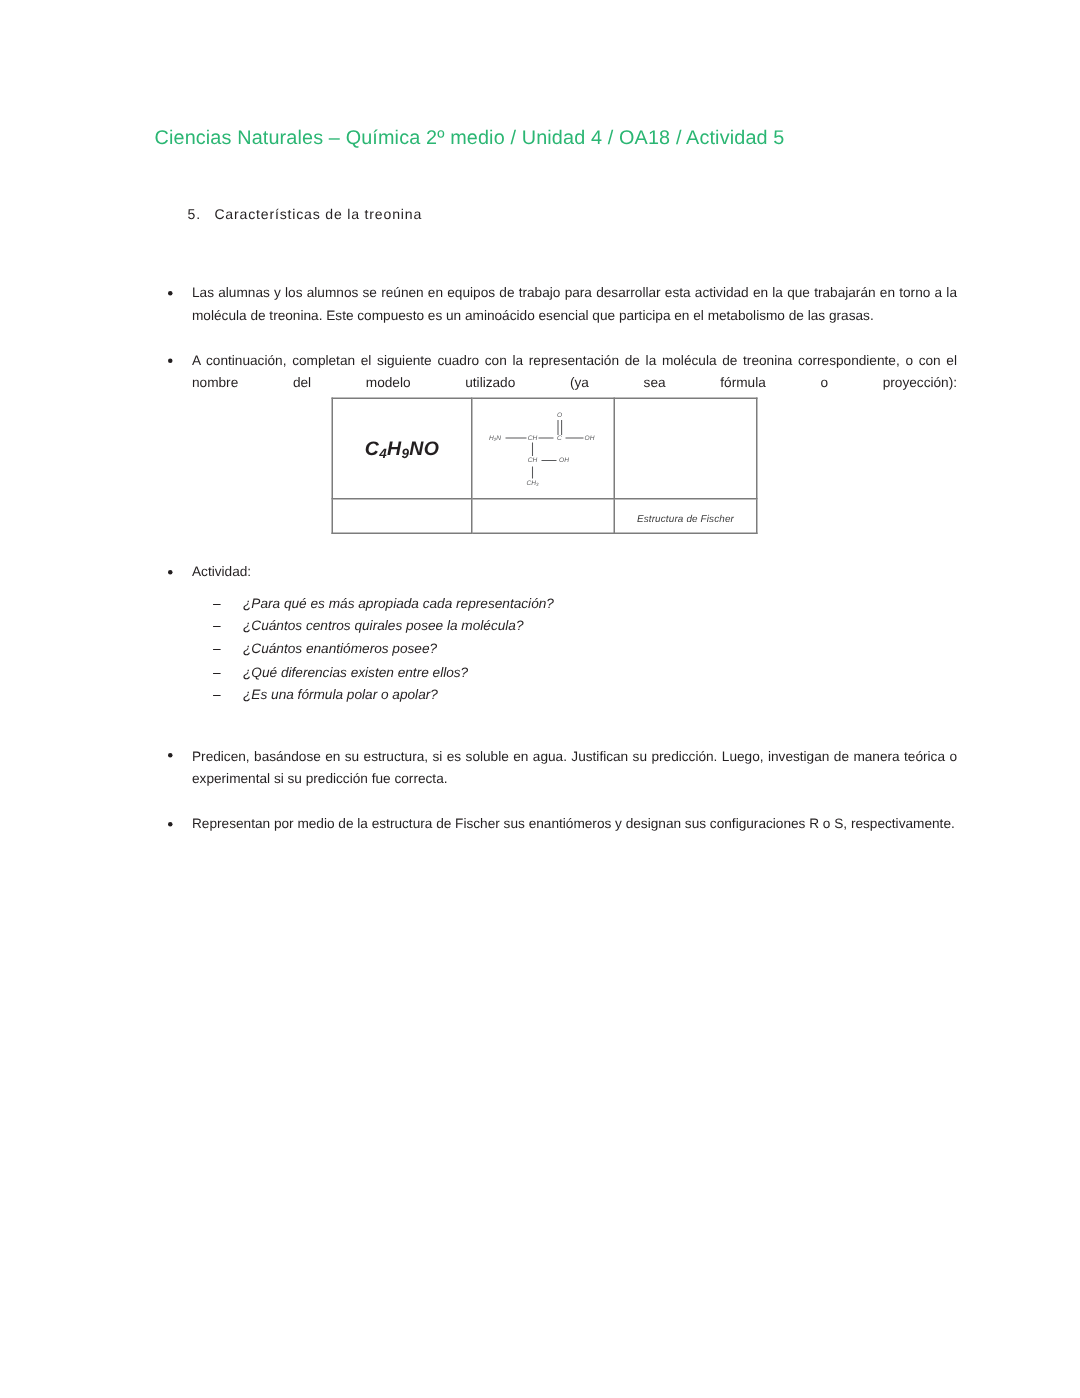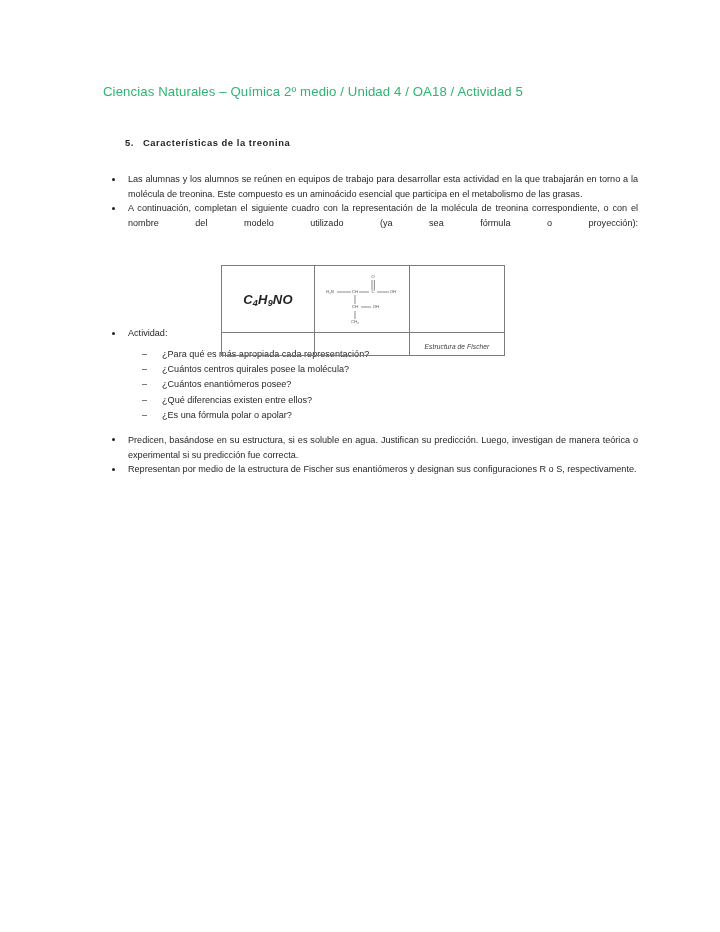--- a/index.html
+++ b/index.html
@@ -36,21 +36,21 @@
     letter-spacing: 0.1px;
     white-space: nowrap;
   }
 
   
   .section-heading {
     position: absolute;
     left: 125px;
     top: 137px;
     font-size: 9.4px;
-    font-weight: bold;
+    font-weight: normal;
     letter-spacing: 0.55px;
     color: #231f20;
   }
   .section-heading .num { margin-right: 9px; }
 
   
   .content {
     position: absolute;
     left: 110px;
     top: 172px;
@@ -58,21 +58,21 @@
   }
 
   ul.bullets {
     list-style: none;
     margin: 0;
     padding: 0;
   }
   ul.bullets > li {
     position: relative;
     padding-left: 18px;
-    margin: 0 0 0 0;
+    margin: 16px 0 0 0;
     font-size: 9.1px;
     line-height: 14.6px;
     text-align: justify;
     color: #231f20;
   }
   ul.bullets > li::before {
     content: "";
     position: absolute;
     left: 2px;
     top: 5.5px;
@@ -138,20 +138,21 @@
     list-style: none;
     margin: 6px 0 0 0;
     padding: 0 0 0 32px;
   }
   .subitems > li {
     position: relative;
     padding-left: 20px;
     font-size: 9.1px;
     line-height: 15.2px;
     color: #231f20;
+    font-style: italic;
   }
   .subitems > li::before {
     content: "\2013";
     position: absolute;
     left: 0px;
     top: 0;
     color: #231f20;
   }
 
   .spacer-table { height: 96px; }

